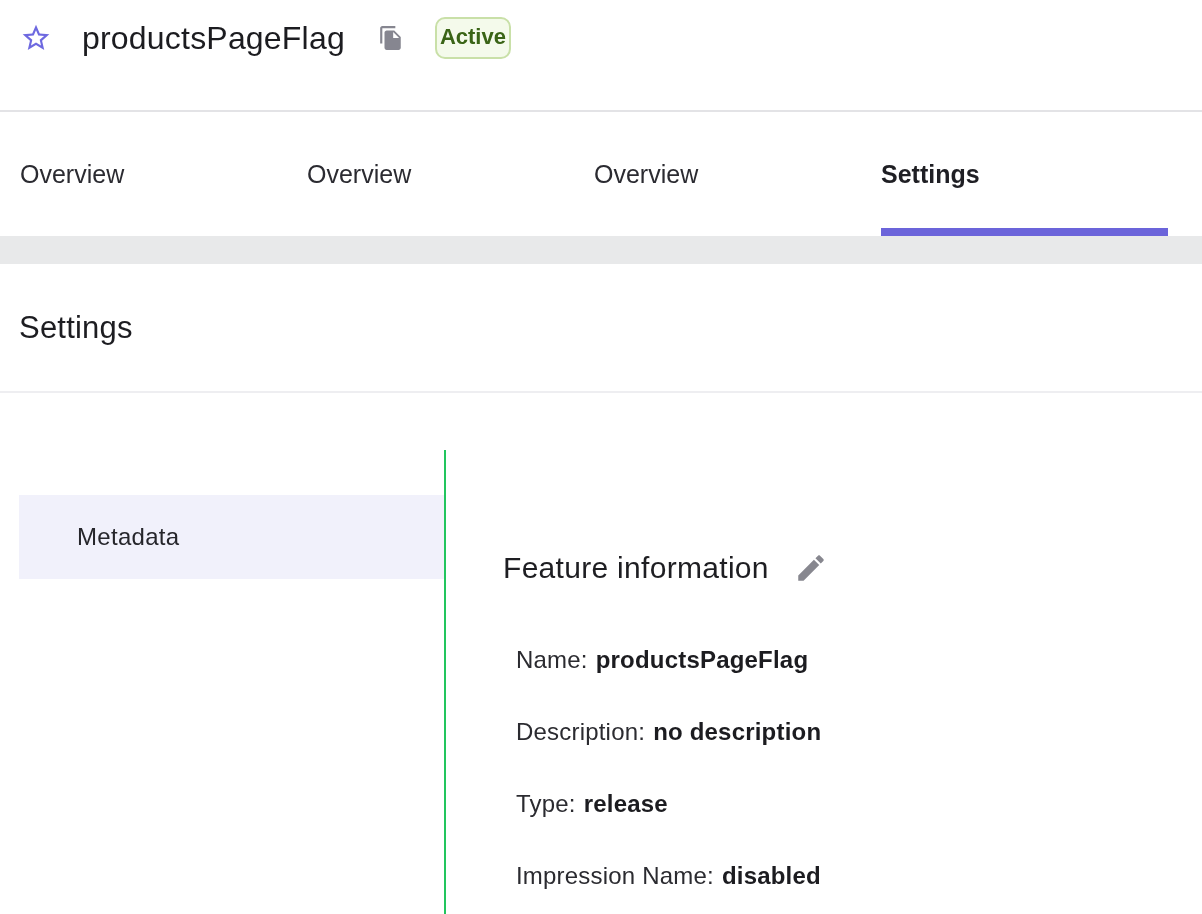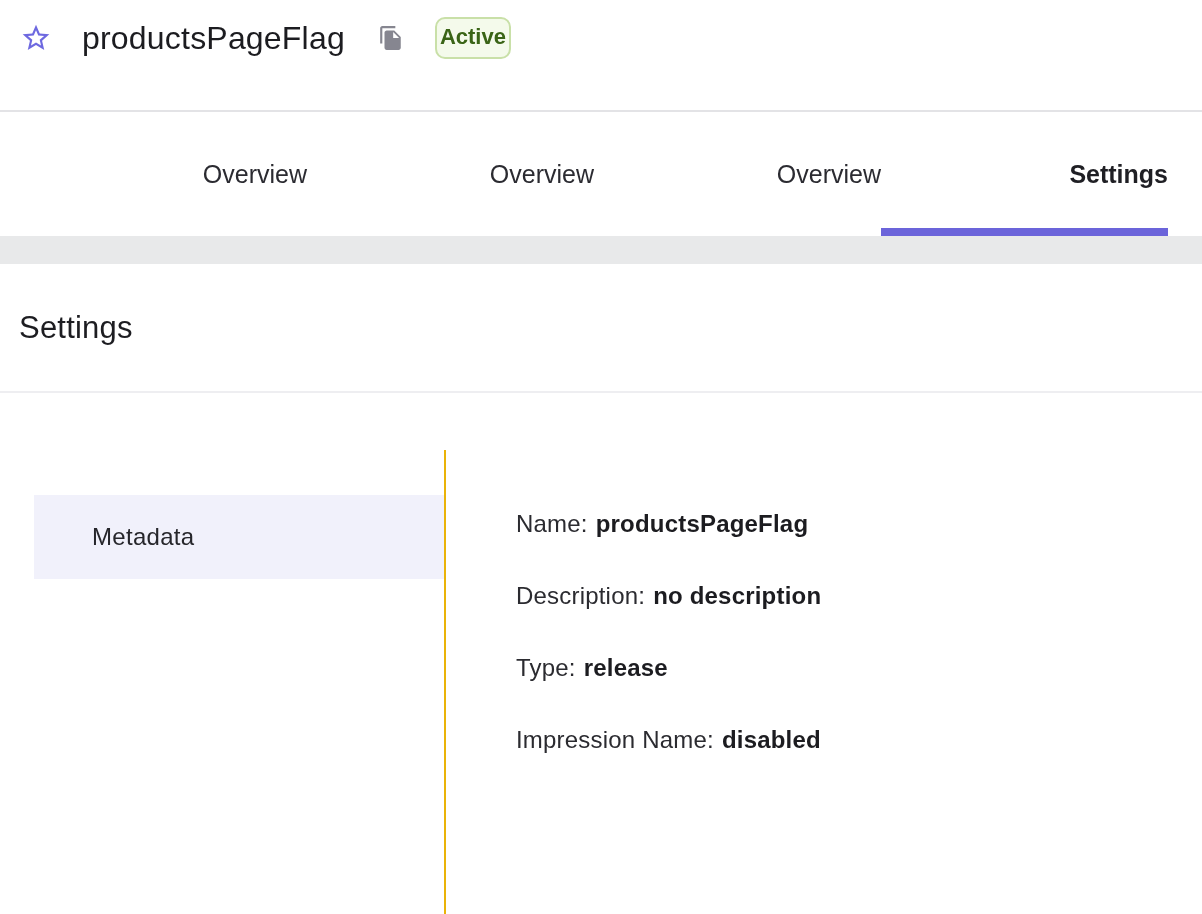--- a/index.html
+++ b/index.html
@@ -65,21 +65,21 @@
     flex: 0 0 auto;
     display: flex;
     align-items: stretch;
     padding-left: 20px;
     background: #ffffff;
   }
   .tab {
     width: 287px;
     position: relative;
     background: none; border: none; cursor: pointer;
-    display: flex; align-items: center; justify-content: flex-end;
+    display: flex; align-items: center; justify-content: flex-start;
     font-family: "Liberation Sans", "DejaVu Sans", sans-serif;
     font-size: 25px;
     color: #2b2b31;
     font-weight: 400;
   }
   .tab.active { font-weight: 700; color: #1f1f24; }
   .tab .indicator {
     display: none;
     position: absolute;
     left: 0; right: 0; bottom: 0;
@@ -122,22 +122,22 @@
   }
   .content-row {
     margin-top: 57px;
     flex: 1 1 auto;
     min-height: 0;
     display: flex;
   }
   .settings-sidebar {
     width: 446px;
     flex: 0 0 auto;
-    border-right: 2px solid #eab308;
-    padding-left: 34px;
+    border-right: 2px solid #22c55e;
+    padding-left: 19px;
   }
   .sidebar-item {
     margin-top: 45px;
     height: 84px;
     background: #f1f1fb;
     display: flex;
     align-items: center;
     padding-left: 58px;
     font-size: 24px;
     color: #26262b;
@@ -229,20 +229,30 @@
 </div>
 
 <div class="content">
   <div class="content-row">
     <aside class="settings-sidebar">
       <div class="sidebar-item">
         <span>Metadata</span>
       </div>
     </aside>
     <section class="settings-main">
+      <div class="feature-heading">
+        <h2>Feature information</h2>
+        <button class="edit-btn" aria-label="edit">
+          <span style="display:flex;">
+            <svg viewBox="0 0 24 24">
+                <path d="M3 17.25V21h3.75L17.81 9.94l-3.75-3.75L3 17.25zM20.71 7.04c.39-.39.39-1.02 0-1.41l-2.34-2.34c-.39-.39-1.02-.39-1.41 0l-1.83 1.83 3.75 3.75 1.83-1.83z"></path>
+              </svg>
+          </span>
+        </button>
+      </div>
       <div class="fields">
         <p class="field">
           <span>Name:</span><span class="value">productsPageFlag</span>
         </p>
         <p class="field">
           <span>Description:</span><span class="value">no description</span>
         </p>
         <p class="field">
           <span>Type:</span><span class="value">release</span>
         </p>

